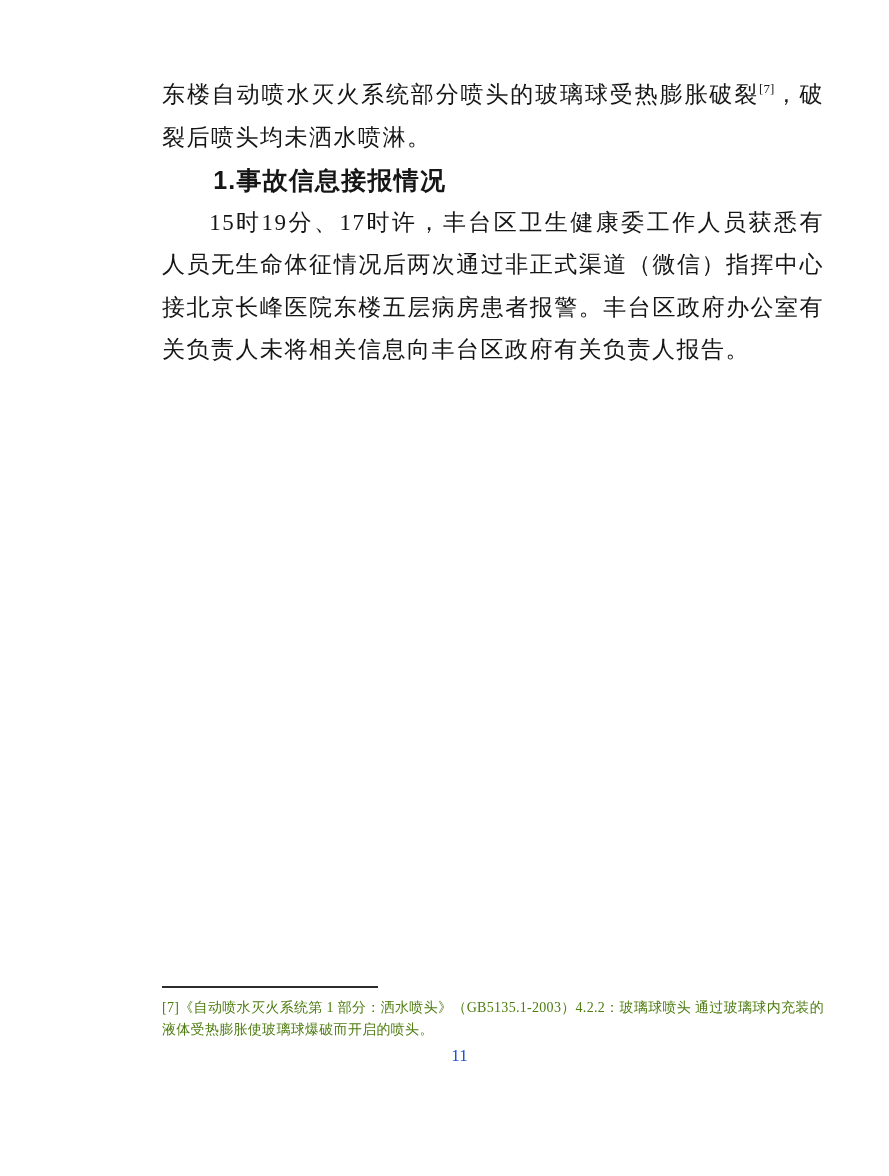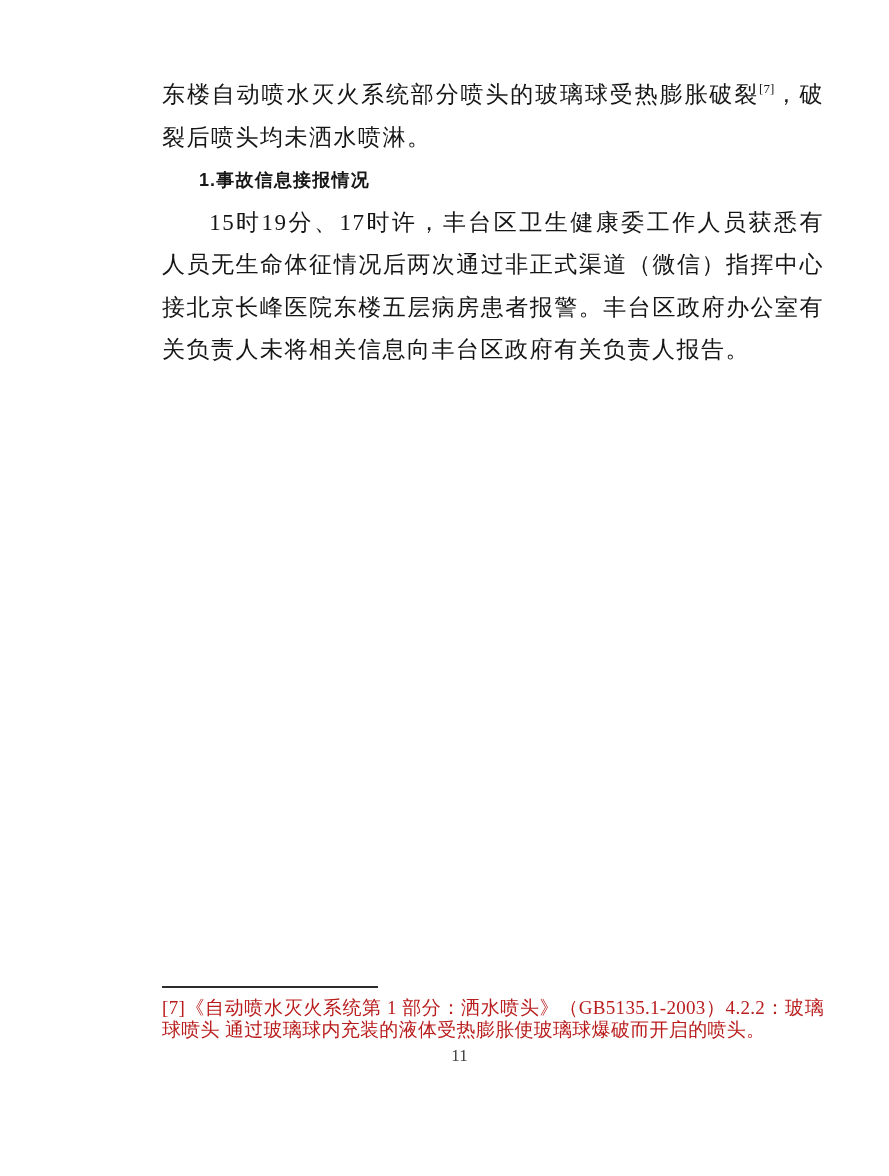--- a/index.html
+++ b/index.html
@@ -34,50 +34,50 @@
   .indent { text-indent: 2.05em; }
   .fn-ref {
     font-size: 13px;
     letter-spacing: 0;
     vertical-align: 9px;
     line-height: 0;
   }
   .sub-heading {
     font-weight: 700;
     font-family: "Liberation Sans", sans-serif;
-    font-size: 18px;
+    font-size: 25px;
     letter-spacing: 1.2px;
   }
   .footnote-area {
     position: absolute;
     left: 114px;
     top: 986px;
     width: 662px;
   }
   .footnote-rule {
     width: 216px;
     height: 0;
     border-top: 2px solid #2c2c2c;
     margin-bottom: 9px;
   }
   .footnote-text {
-    font-size: 19px;
+    font-size: 14px;
     line-height: 21.5px;
     text-align: justify;
     letter-spacing: 0.3px;
-    color: #b91c1c;
+    color: #4d7c0f;
   }
   .page-number {
     position: absolute;
     top: 1046px;
     left: 0;
     width: 823px;
     text-align: center;
     font-size: 17px;
-    color: #404040;
+    color: #1d4ed8;
   }
 </style>
 </head>
 <body>
 
 <div class="page">
 
   <div class="content">
 
     <p class="para"><span>东楼自动喷水灭火系统部分喷头的玻璃球受热膨胀破裂</span><sup class="fn-ref">[7]</sup><span>，破裂后喷头均未洒水喷淋。</span></p>

